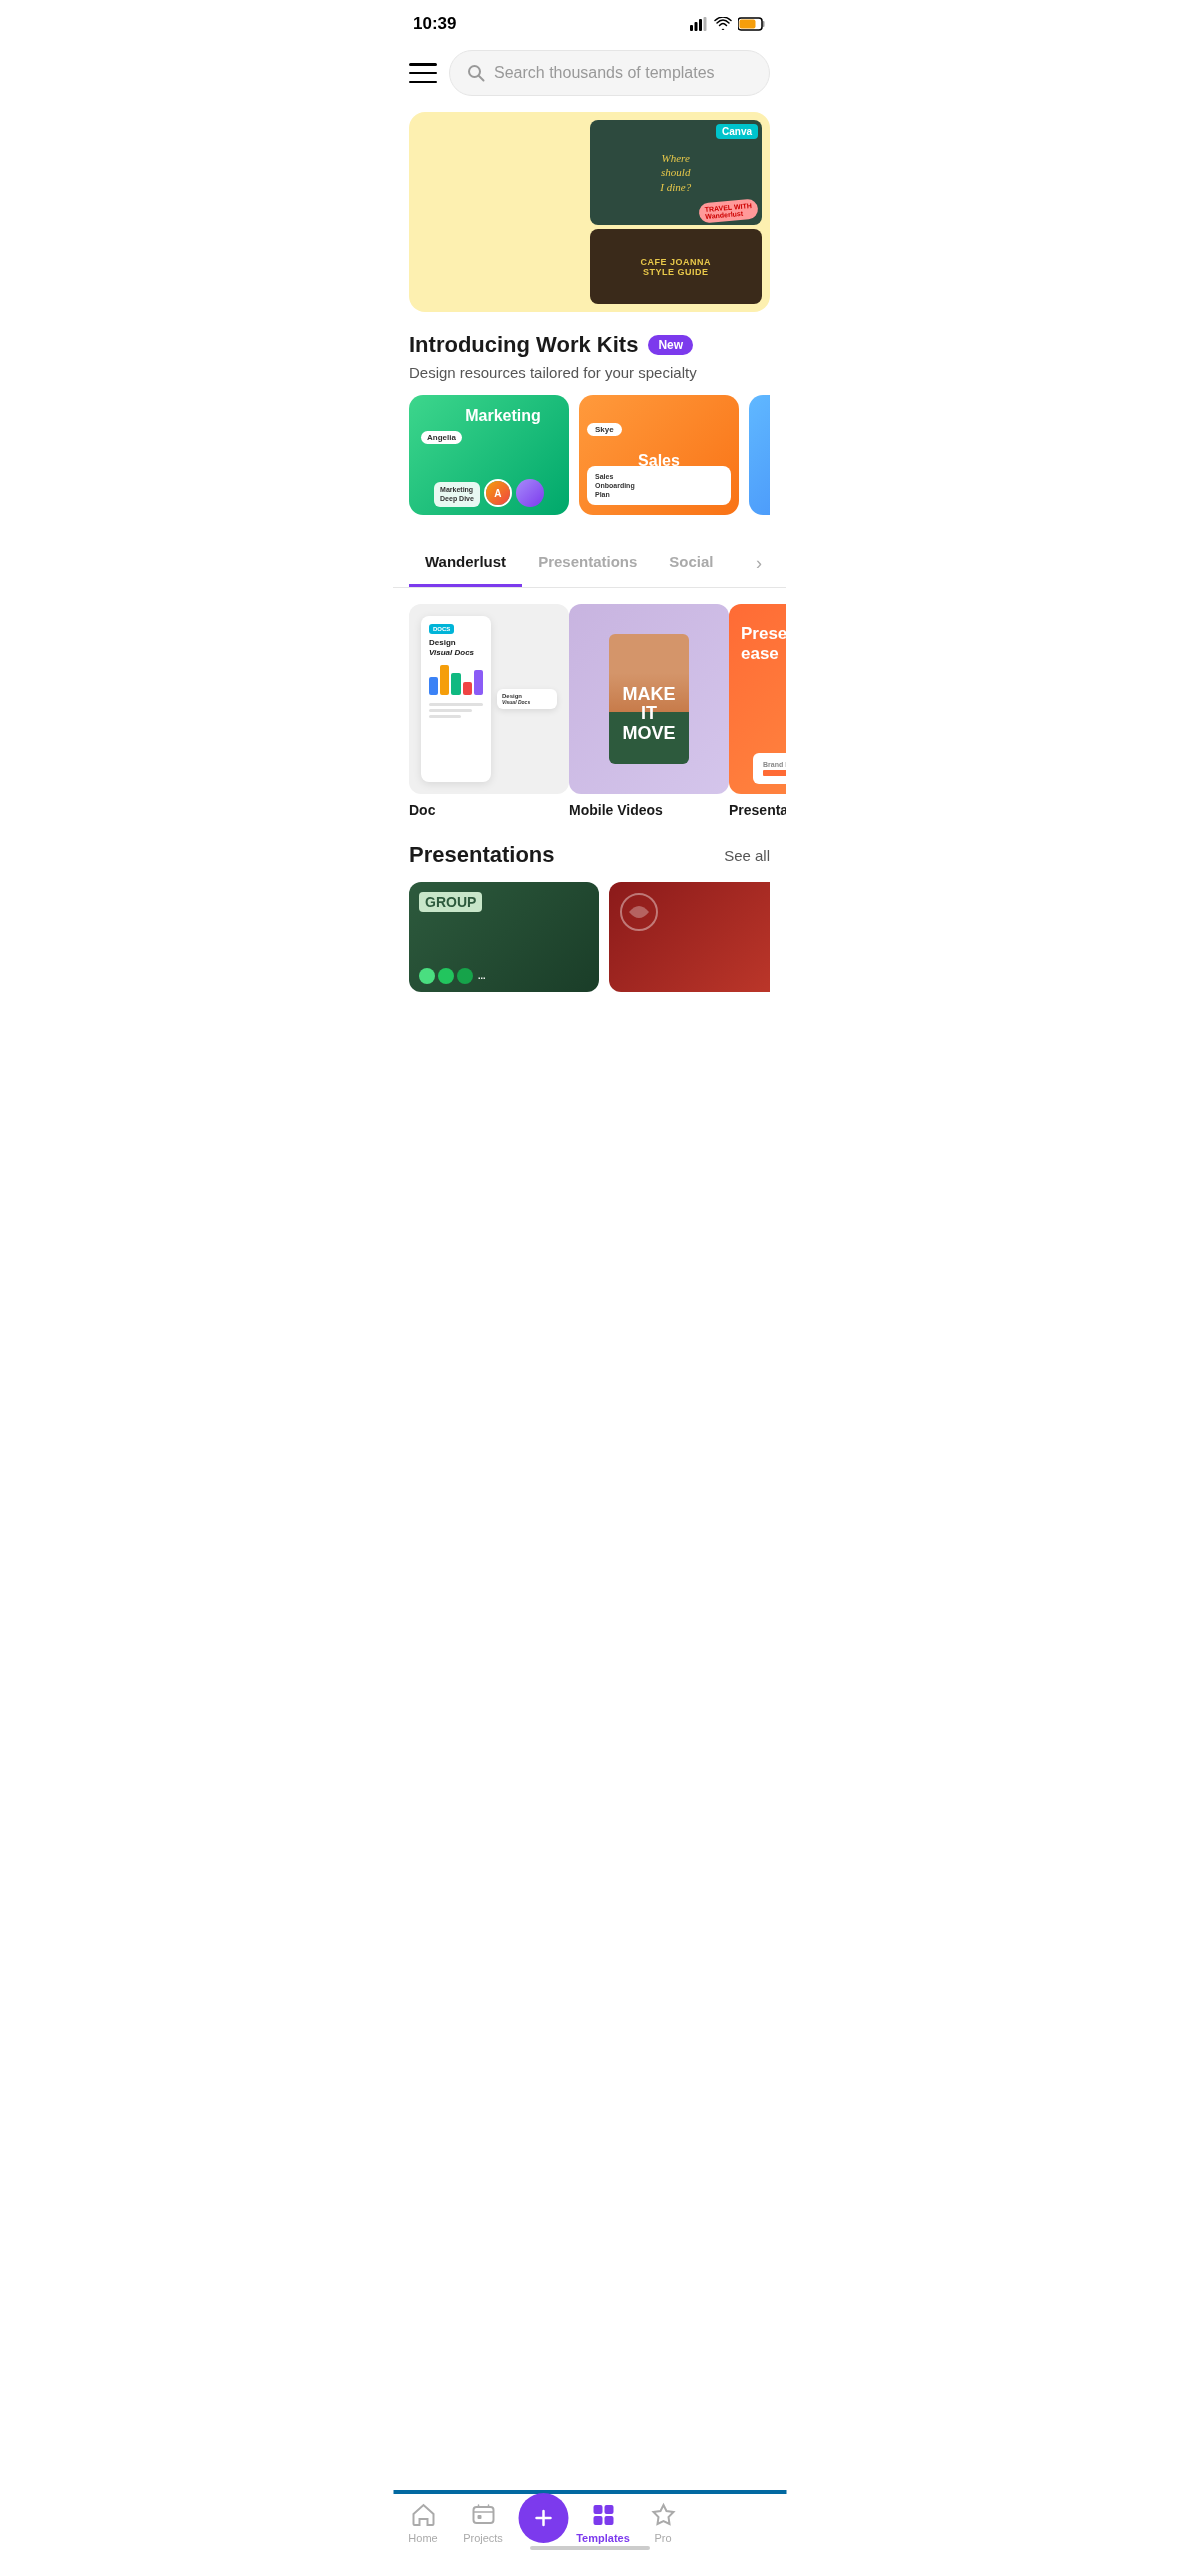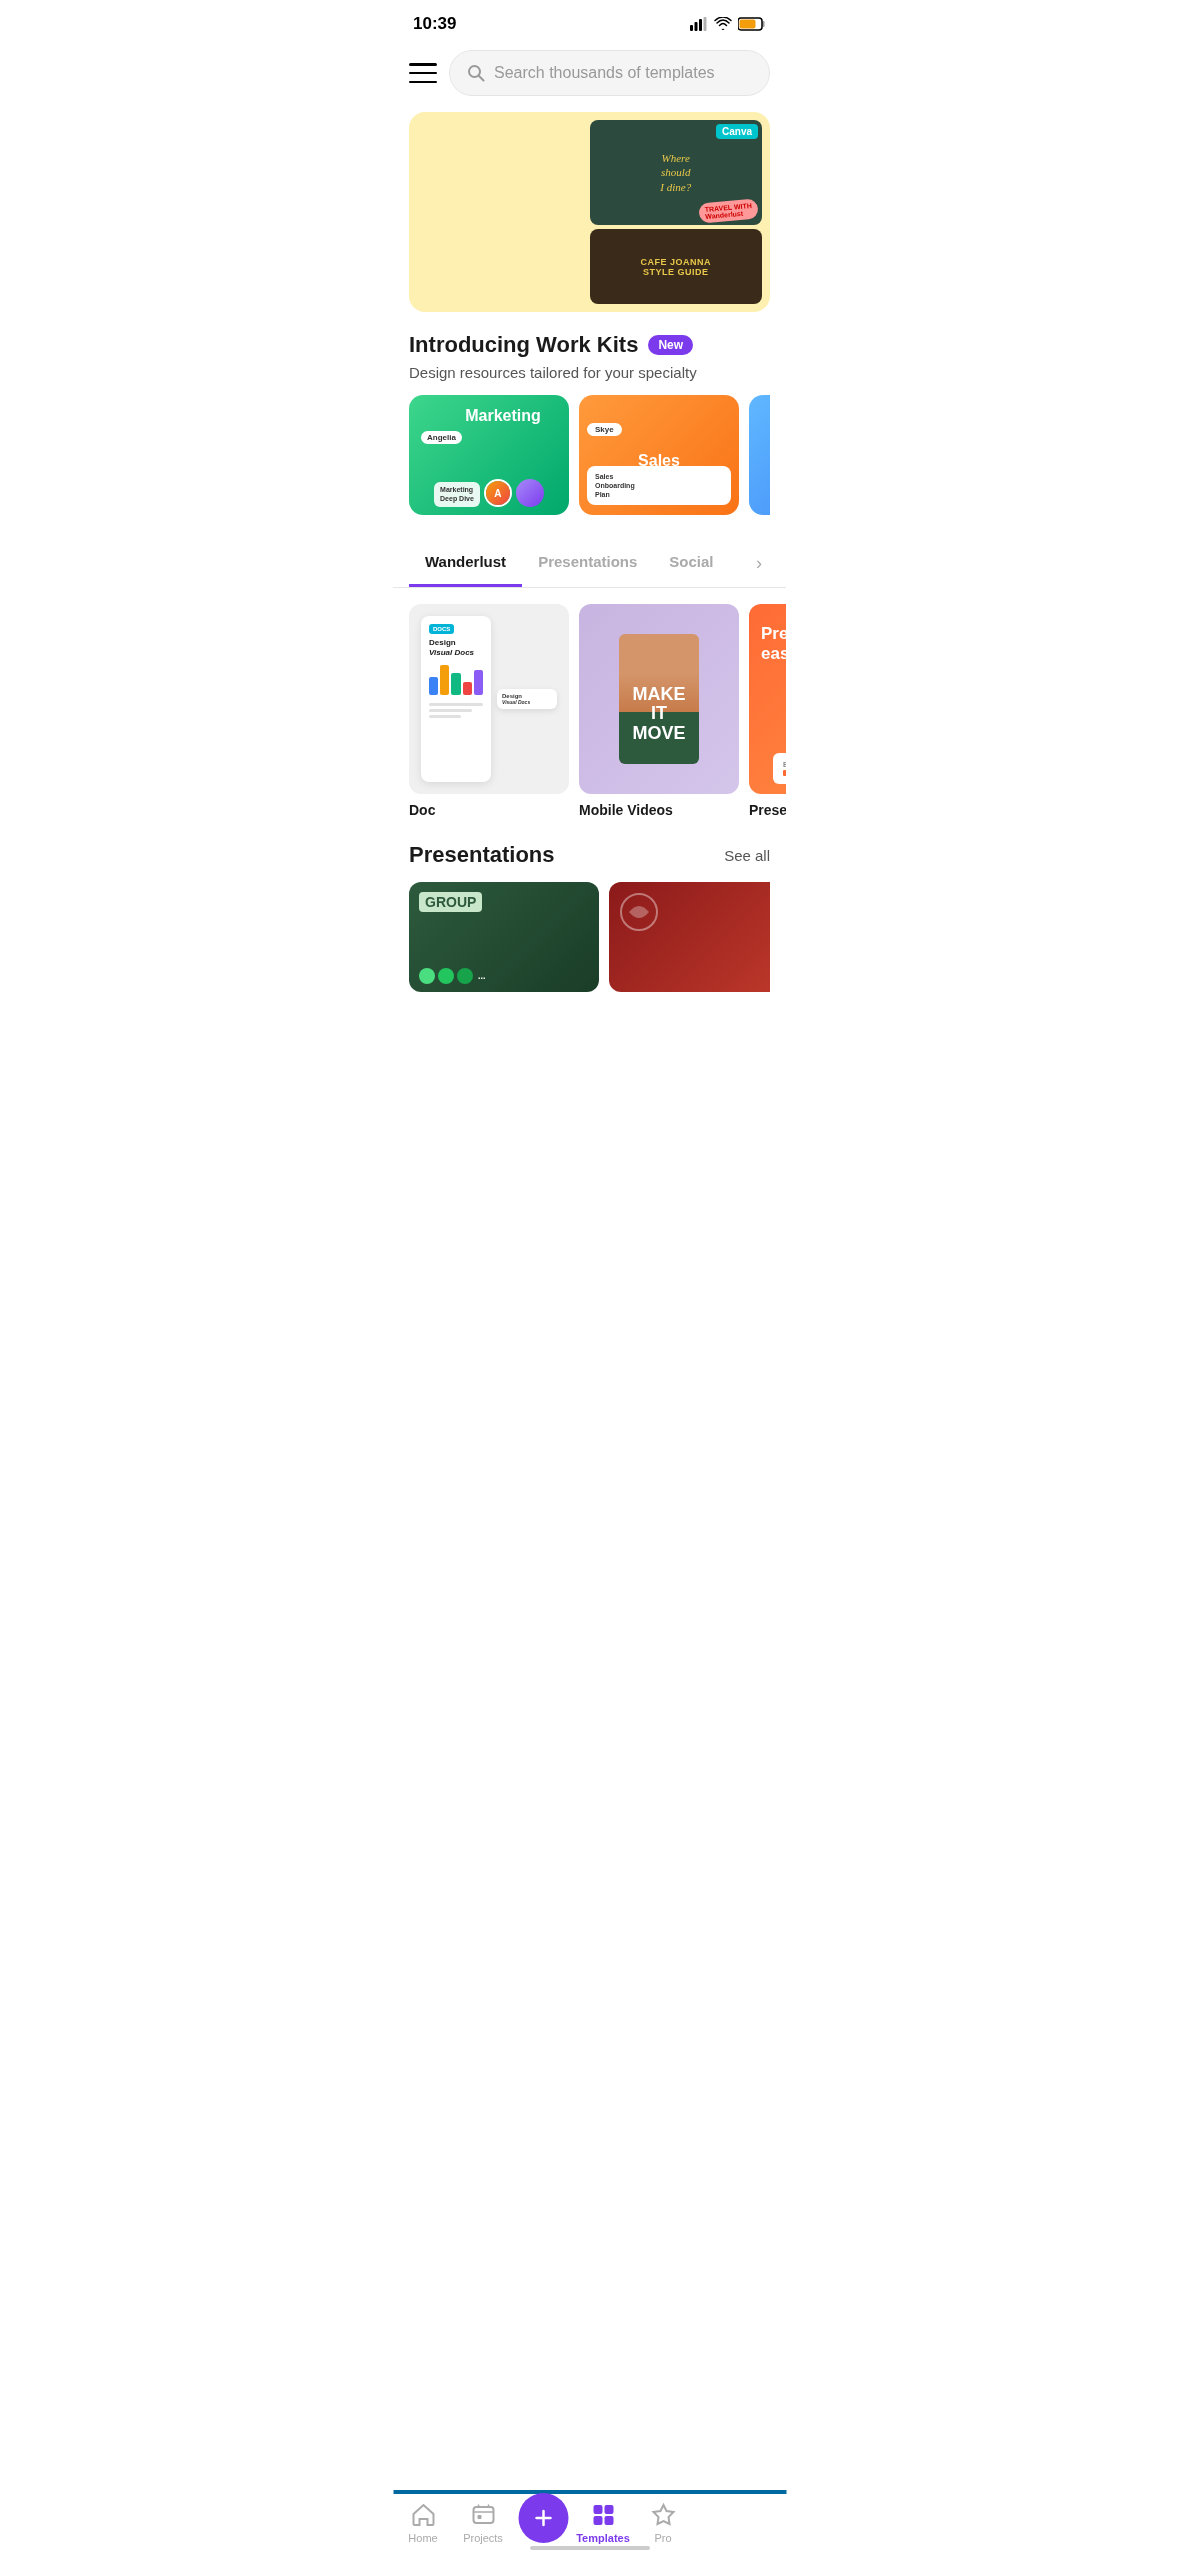--- a/index.html
+++ b/index.html
@@ -347,21 +347,20 @@
       color: #aaa;
       font-size: 18px;
       padding: 0 8px;
       cursor: pointer;
       flex-shrink: 0;
     }
 
     
     .template-cards-row {
       display: flex;
-      gap: 10px;
       overflow-x: auto;
       scrollbar-width: none;
       padding: 16px 16px 4px;
       align-items: flex-end;
     }
     .template-cards-row::-webkit-scrollbar { display: none; }
     .template-card {
       flex-shrink: 0;
       width: 160px;
     }

